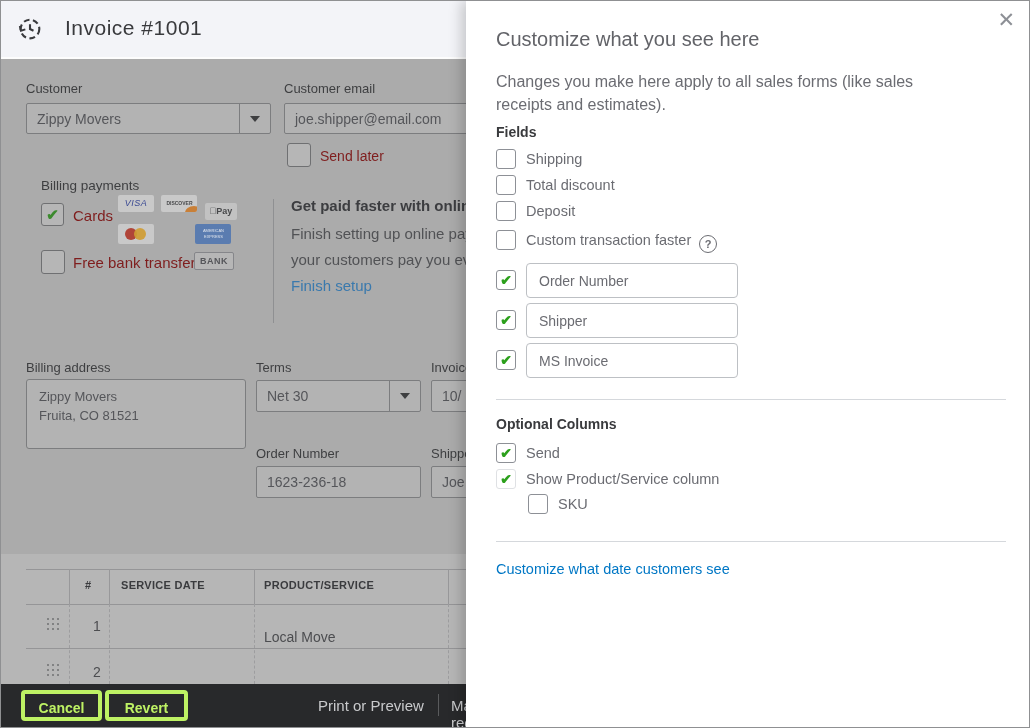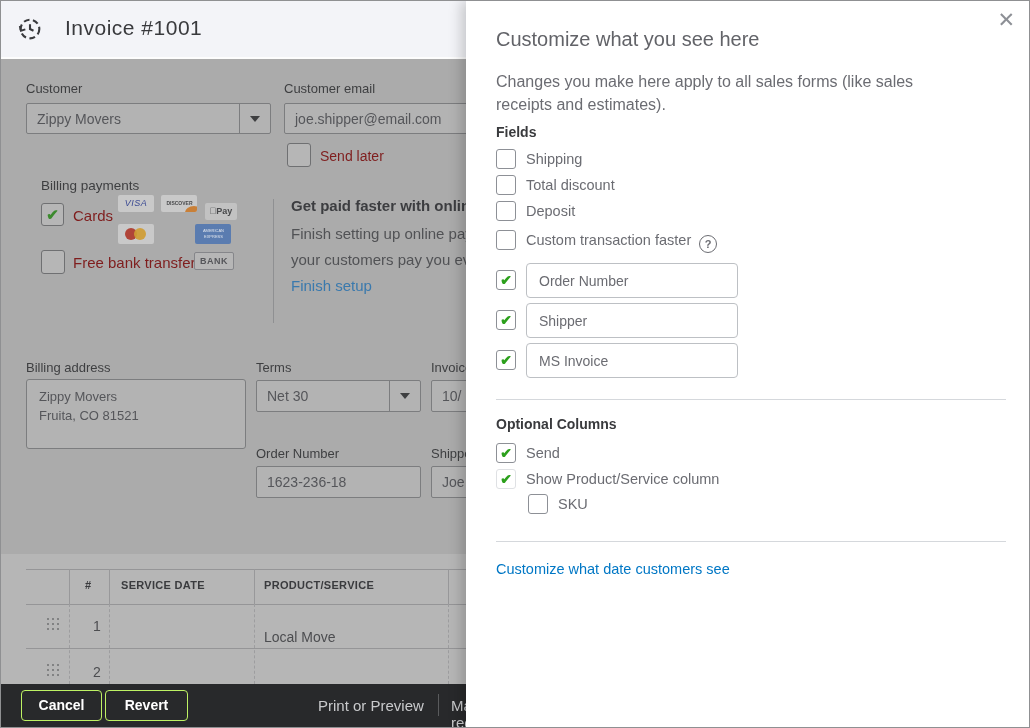--- a/index.html
+++ b/index.html
@@ -45,21 +45,21 @@
   .hline{position:absolute;border-top:1px solid #959597;}
   .vline{position:absolute;border-left:1px solid #98989a;}
   .vline.dash{border-left:1px dashed #9d9d9f;}
   .th{position:absolute;font-size:11px;font-weight:700;color:#3a3b3e;letter-spacing:.3px;}
   .td{position:absolute;font-size:14px;color:#4c4d50;}
   .drag{position:absolute;width:12px;height:12px;}
   .drag i{position:absolute;width:2px;height:2px;background:#6f7072;border-radius:50%;}
 
   
   .inv-footer{position:absolute;left:0;top:683px;width:465px;height:43px;background:#28292b;}
-  .f-btn{position:absolute;height:31px;border:1px solid #bef264;border-radius:4px;background:transparent;color:#ffffff;font-size:14px;font-weight:600;box-sizing:border-box;text-align:center;line-height:29px;font-family:"Liberation Sans",sans-serif;}
+  .f-btn{position:absolute;height:31px;border:4px solid #bef264;border-radius:4px;background:transparent;color:#bef264;font-size:14px;font-weight:600;box-sizing:border-box;text-align:center;line-height:29px;font-family:"Liberation Sans",sans-serif;}
   .f-link{position:absolute;color:#c9cacc;font-size:15px;}
   .f-div{position:absolute;border-left:1px solid #5a5b5d;height:22px;}
 
   
   .panel{position:absolute;left:465px;top:0;width:563px;height:726px;background:#ffffff;box-shadow:-5px 0 12px rgba(0,0,0,.18);}
   .close-x{position:absolute;right:14px;top:8px;font-size:21px;color:#8d9096;cursor:pointer;line-height:1;font-weight:400;}
   .p-title{position:absolute;left:30px;top:27px;font-size:20px;color:#626368;font-weight:400;}
   .p-sub{position:absolute;left:30px;top:69px;width:462px;font-size:16px;line-height:1.45;color:#6b6c72;white-space:normal;}
   .p-h{position:absolute;font-size:14px;font-weight:700;color:#393a3d;}
   .p-cb{position:absolute;width:20px;height:20px;border:1px solid #8d9096;border-radius:3px;background:#fff;box-sizing:border-box;}

